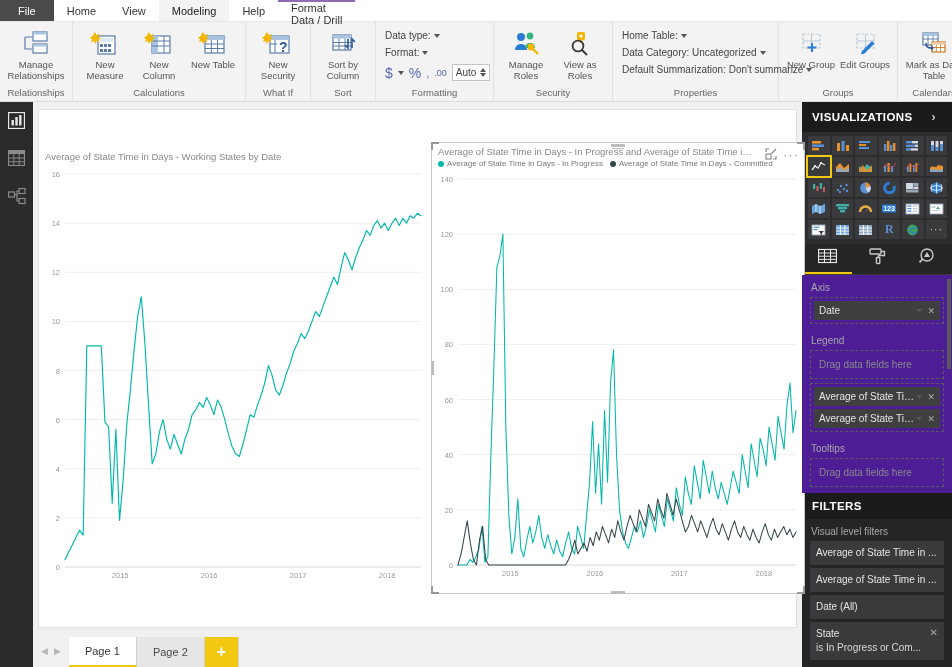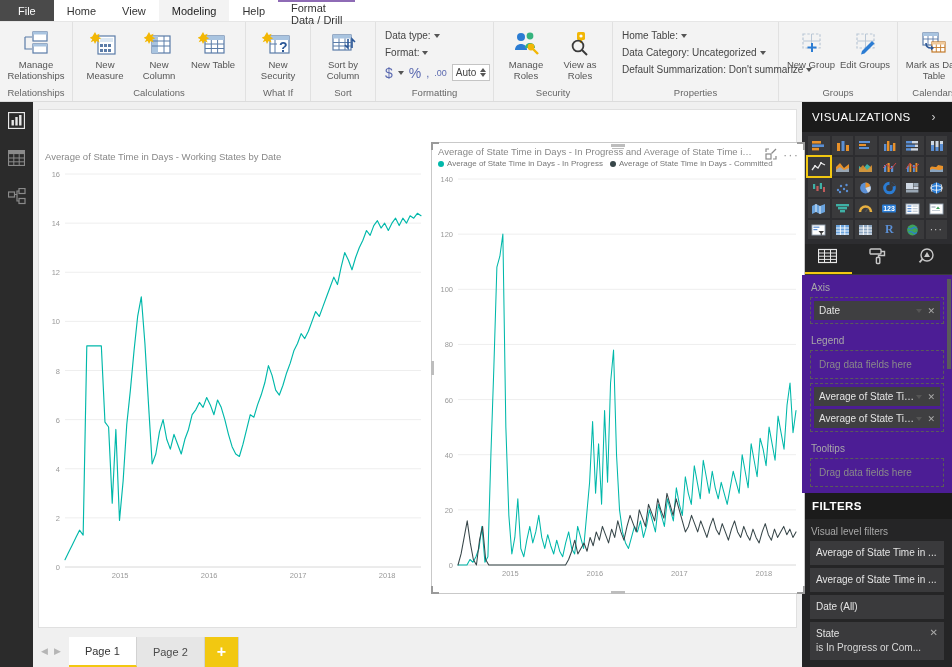--- a/index.html
+++ b/index.html
@@ -92,21 +92,21 @@
   .pagearrows span { font-size: 9px; color: #b5b5b5; }
   .ptab { height: 30px; min-width: 68px; display: flex; align-items: center; justify-content: center;
           font-size: 11px; color: #4a4a4a; background: #e6e6e6; border-right: 1px solid #d2d2d2;
           padding: 0 16px; cursor: default; }
   .ptab.active { background: #fff; color: #333; border-bottom: 2px solid #f2c811; text-align: right; }
   .ptab.add { background: #f2c811; min-width: 34px; padding: 0; color: #fff; font-size: 16px; font-weight: bold; }
 
   
   .rightpane { width: 150px; background: #252526; display: flex; flex-direction: column;
                flex: 0 0 150px; min-height: 0; }
-  .pane-hdr { background: #1b1b1b; color: #fff; font-size: 11.5px; font-weight: normal;
+  .pane-hdr { background: #1b1b1b; color: #fff; font-size: 11.5px; font-weight: bold;
               letter-spacing: .4px; padding: 8px 16px 8px 10px; display: flex;
               justify-content: space-between; align-items: center; flex: 0 0 auto; }
   .pane-hdr .chev { color: #ccc; font-size: 12px; }
   .vizgrid { display: grid; grid-template-columns: repeat(6, 1fr); gap: 2px; padding: 4px 5px 5px 6px;
              background: #2d2d30; flex: 0 0 auto; }
   .vcell { height: 19px; display: flex; align-items: center; justify-content: center;
            background: #3a3a3c; cursor: default; font-size: 9px; color: #ddd; }
   .vcell.sel { outline: 2px solid #f2c811; }
   .paneTabs { display: flex; gap: 0; background: #252526; border-bottom: 1px solid #3a3a3a;
               flex: 0 0 auto; }

